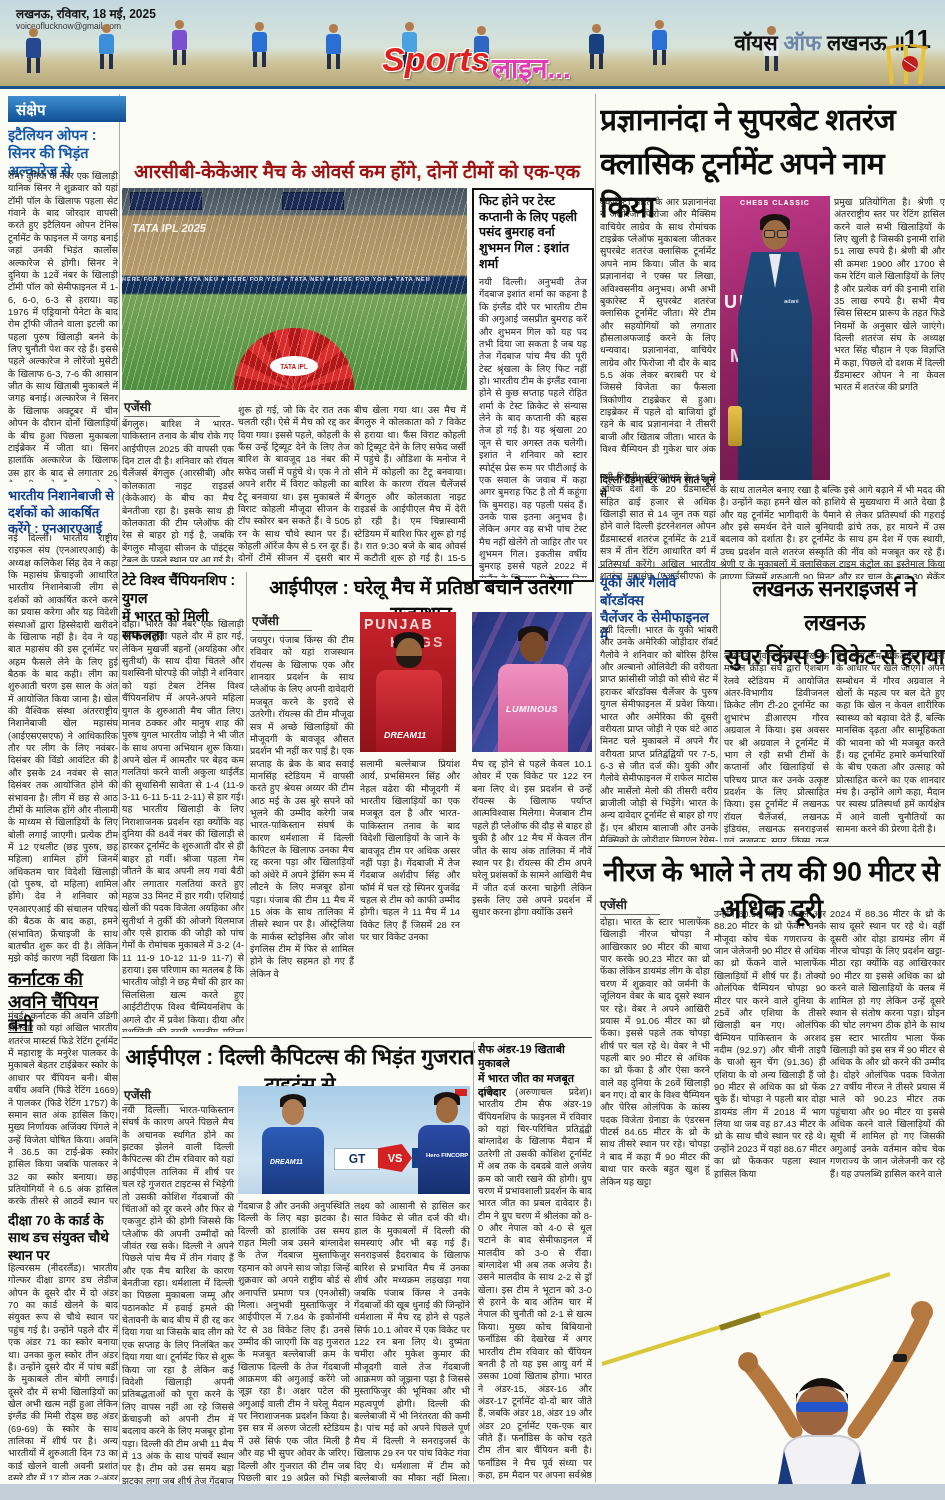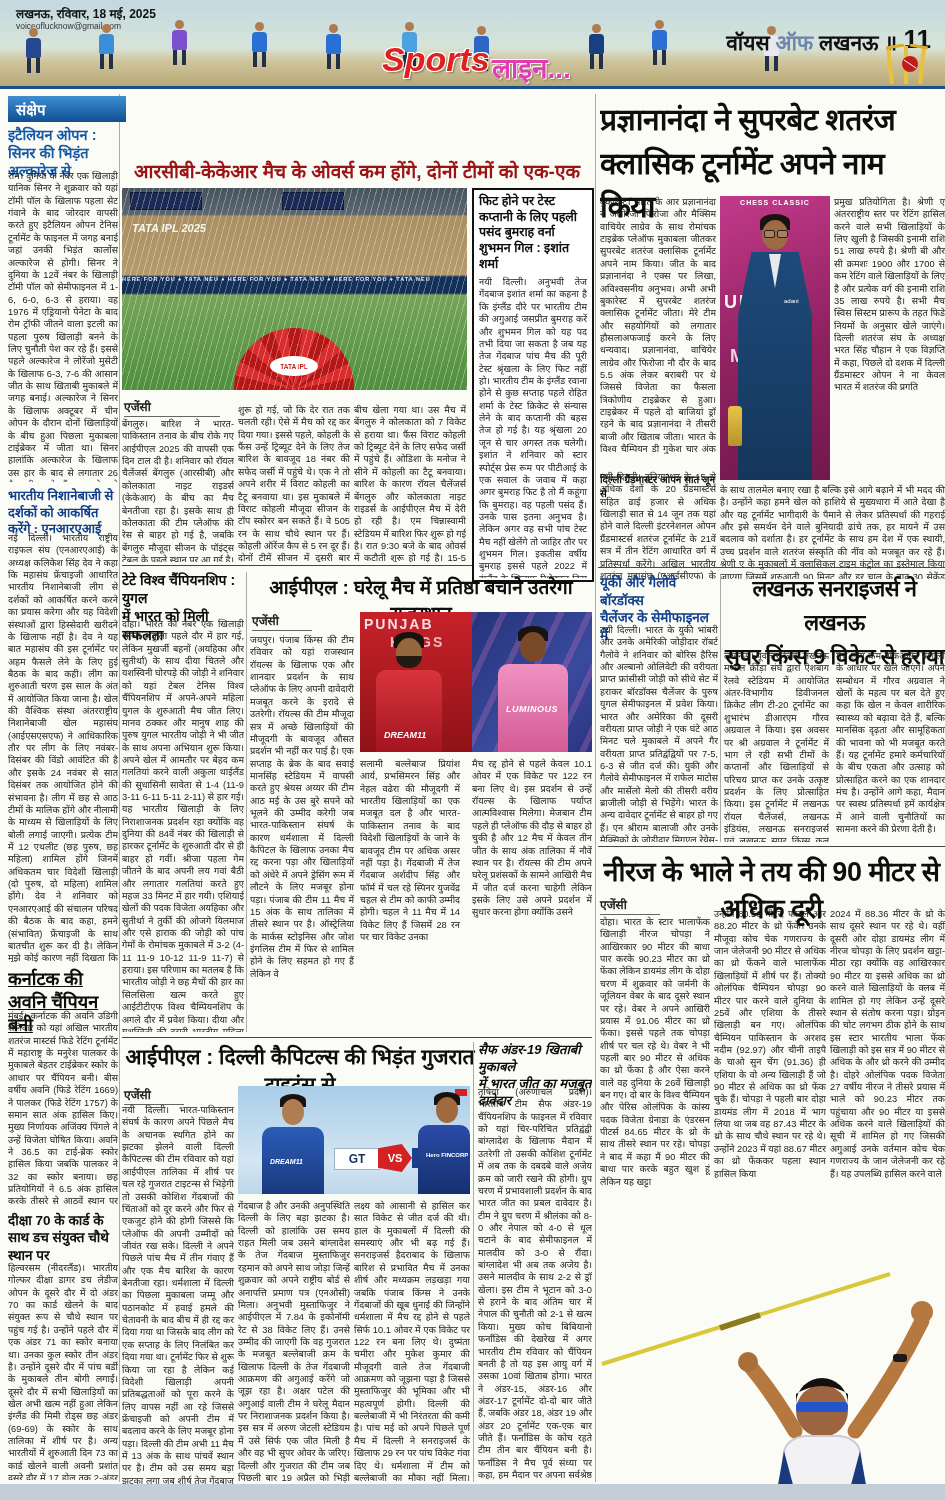--- a/index.html
+++ b/index.html
@@ -137,21 +137,21 @@
         <div class="pt" style="background:#e8e8f0;"></div>
         <div class="pl">
           <i></i>
           <i></i>
         </div>
       </div>
 
     <span class="sports-script" style="left:382px;top:40px;font-size:34px;">Sports</span>
     <span class="lajn-script" style="left:492px;top:48px;font-size:28px;">लाइन...</span>
 
-    <div class="masthead" style="right:48px;top:28px;font-size:21px;">
+    <div class="masthead" style="right:40px;top:28px;font-size:21px;">
       <span>वॉयस</span>
       <span class="of">ऑफ</span>
       <span>लखनऊ</span>
       <span>॥</span>
     </div>
     <div class="masthead" style="right:14px;top:24px;font-size:26px;">11</div>
 
     <svg class="abs" style="left:880px;top:44px;" width="58" height="42" viewBox="0 0 58 42">
       <rect x="8" y="4" width="4" height="36" fill="#e8c23a" transform="rotate(-6 10 22)"></rect>
       <rect x="24" y="2" width="4" height="38" fill="#e8c23a"></rect>
@@ -167,21 +167,21 @@
   <div class="vrule" style="left:119px;top:94px;height:1388px;"></div>
   <div class="vrule" style="left:595px;top:94px;height:1388px;"></div>
   <div class="rule" style="left:122px;top:565px;width:470px;height:1px;"></div>
   <div class="rule" style="left:122px;top:1037px;width:470px;height:1px;"></div>
   <div class="rule" style="left:598px;top:567px;width:347px;height:1px;"></div>
   <div class="rule" style="left:598px;top:846px;width:347px;height:1px;"></div>
 
   <div class="brief-head" style="left:8px;top:96px;width:110px;height:26px;font-size:15px;">संक्षेप</div>
   <div class="hl blue" style="left:8px;top:126px;width:110px;font-size:14.5px;line-height:1.25;">इटैलियन ओपन : सिनर की भिड़ंत अल्कारेज से</div>
   <div class="col b" style="left:8px;top:170px;width:110px;height:312px;">रोम। दुनिया के नंबर एक खिलाड़ी यानिक सिनर ने शुक्रवार को यहां टॉमी पॉल के खिलाफ पहला सेट गंवाने के बाद जोरदार वापसी करते हुए इटैलियन ओपन टेनिस टूर्नामेंट के फाइनल में जगह बनाई जहां उनकी भिड़ंत कार्लोस अल्कारेज से होगी। सिनर ने दुनिया के 12वें नंबर के खिलाड़ी टॉमी पॉल को सेमीफाइनल में 1-6, 6-0, 6-3 से हराया। वह 1976 में एड्रियानो पेनेटा के बाद रोम ट्रॉफी जीतने वाला इटली का पहला पुरुष खिलाड़ी बनने के लिए चुनौती पेश कर रहे हैं। इससे पहले अल्कारेज ने लोरेंजो मुसेटी के खिलाफ 6-3, 7-6 की आसान जीत के साथ खिताबी मुकाबले में जगह बनाई। अल्कारेज ने सिनर के खिलाफ अक्टूबर में चीन ओपन के दौरान दोनों खिलाड़ियों के बीच हुआ पिछला मुकाबला टाईब्रेकर में जीता था। सिनर हालांकि अल्कारेज के खिलाफ उस हार के बाद से लगातार 26 मैच जीत चुके हैं। अल्कारेज ने सिनर के खिलाफ अब तक 10 में से छह मुकाबले जीते हैं जबकि चार में उन्हें हार का सामना करना पड़ा है।</div>
-  <div class="hl navy" style="left:8px;top:488px;width:110px;font-size:13px;line-height:1.28;font-family:Liberation Serif, serif;">भारतीय निशानेबाजी से दर्शकों को आकर्षित करेंगे : एनआरएआई</div>
+  <div class="hl navy" style="left:8px;top:488px;width:110px;font-size:13px;line-height:1.28;">भारतीय निशानेबाजी से दर्शकों को आकर्षित करेंगे : एनआरएआई</div>
   <div class="col b" style="left:8px;top:532px;width:110px;height:430px;">नई दिल्ली। भारतीय राष्ट्रीय राइफल संघ (एनआरएआई) के अध्यक्ष कलिकेश सिंह देव ने कहा कि महासंघ फ्रेंचाइजी आधारित भारतीय निशानेबाजी लीग से दर्शकों को आकर्षित करने करने का प्रयास करेगा और यह विदेशी संस्थाओं द्वारा हिस्सेदारी खरीदने के खिलाफ नहीं है। देव ने यह बात महासंघ की इस टूर्नामेंट पर अहम फैसले लेने के लिए हुई बैठक के बाद कही। लीग का शुरुआती चरण इस साल के अंत में आयोजित किया जाना है। खेल की वैश्विक संस्था अंतरराष्ट्रीय निशानेबाजी खेल महासंघ (आईएसएसएफ) ने आधिकारिक तौर पर लीग के लिए नवंबर-दिसंबर की विंडो आवंटित की है और इसके 24 नवंबर से सात दिसंबर तक आयोजित होने की संभावना है। लीग में छह से आठ टीमों के मालिक होंगे और नीलामी के माध्यम से खिलाड़ियों के लिए बोली लगाई जाएगी। प्रत्येक टीम में 12 एथलीट (छह पुरुष, छह महिला) शामिल होंगे जिनमें अधिकतम चार विदेशी खिलाड़ी (दो पुरुष, दो महिला) शामिल होंगे। देव ने शनिवार को एनआरएआई की संचालन परिषद की बैठक के बाद कहा, हमने (संभावित) फ्रेंचाइजी के साथ बातचीत शुरू कर दी है। लेकिन मुझे कोई कारण नहीं दिखता कि कोई विदेशी फ्रेंचाइजी इसमें दिलचस्पी क्यों लेगी क्योंकि वे इसमें हिस्सेदारी नहीं ले सकते। यह निश्चित रूप से देश के कानून के अधीन ही है।</div>
   <div class="hl" style="left:8px;top:968px;width:110px;font-size:18px;line-height:1.28;text-decoration:underline;">कर्नाटक की अवनि चैंपियन बनी</div>
   <div class="col b" style="left:8px;top:1010px;width:110px;height:196px;">मुंबई। कर्नाटक की अवनि उडिगी शनिवार को यहां अखिल भारतीय शतरंज मास्टर्स फिडे रेटिंग टूर्नामेंट में महाराष्ट्र के मनुरेश पालकर के मुकाबले बेहतर टाईब्रेकर स्कोर के आधार पर चैंपियन बनी। बीस वर्षीय अवनि (फिडे रेटिंग 1669) ने पालकर (फिडे रेटिंग 1757) के समान सात अंक हासिल किए। मुख्य निर्णायक अजिंक्य पिंगले ने उन्हें विजेता घोषित किया। अवनि ने 36.5 का टाई-ब्रेक स्कोर हासिल किया जबकि पालकर ने 32 का स्कोर बनाया। छह प्रतियोगियों ने 6.5 अंक हासिल करके तीसरे से आठवें स्थान पर जगह बनाई।</div>
   <div class="hl" style="left:8px;top:1212px;width:110px;font-size:13.5px;line-height:1.28;">दीक्षा 70 के कार्ड के साथ डच संयुक्त चौथे स्थान पर</div>
   <div class="col b" style="left:8px;top:1262px;width:110px;height:218px;">हिल्वरसम (नीदरलैंड)। भारतीय गोल्फर दीक्षा डागर डच लेडीज ओपन के दूसरे दौर में दो अंडर 70 का कार्ड खेलने के बाद संयुक्त रूप से चौथे स्थान पर पहुंच गई है। उन्होंने पहले दौर में एक अंडर 71 का स्कोर बनाया था। उनका कुल स्कोर तीन अंडर है। उन्होंने दूसरे दौर में पांच बर्डी के मुकाबले तीन बोगी लगाईं। दूसरे दौर में सभी खिलाड़ियों का खेल अभी खत्म नहीं हुआ लेकिन इंग्लैंड की मिमी रोड्स छह अंडर (69-69) के स्कोर के साथ तालिका में शीर्ष पर है। अन्य भारतीयों में शुरुआती दिन 73 का कार्ड खेलने वाली अवनी प्रशांत दूसरे दौर में 17 होल तक 2-अंडर पर थी। वह कट में प्रवेश पाने की स्थिति में है।</div>
 
   <div class="hl center" style="left:122px;top:158px;width:470px;height:26px;font-size:19px;color:#9b1313;">आरसीबी-केकेआर मैच के ओवर्स कम होंगे, दोनों टीमों को एक-एक अंक</div>
 
   <div class="ph-stadium" style="left:122px;top:188px;width:345px;height:202px;">
     <div class="screen" style="left:8px;top:4px;width:70px;height:16px;"></div>
@@ -206,21 +206,21 @@
   <div class="hl" style="left:122px;top:571px;width:122px;font-size:14px;line-height:1.3;">
     <span>टेटे विश्व चैंपियनशिप : युगल</span><br>
     <span>में भारत को मिली सफलता</span>
   </div>
   <div class="col b" style="left:122px;top:618px;width:122px;height:414px;">दोहा। भारत की नंबर एक खिलाड़ी श्रीजा अकुला पहले दौर में हार गई, लेकिन मुखर्जी बहनों (अयहिका और सुतीर्था) के साथ दीया चितले और यशस्विनी घोरपड़े की जोड़ी ने शनिवार को यहां टेबल टेनिस विश्व चैंपियनशिप में अपने-अपने महिला युगल के शुरुआती मैच जीत लिए। मानव ठक्कर और मानुष शाह की पुरुष युगल भारतीय जोड़ी ने भी जीत के साथ अपना अभियान शुरू किया। अपने खेल में आमतौर पर बेहद कम गलतियां करने वाली अकुला थाईलैंड की सुधासिनी सावेता से 1-4 (11-9 3-11 6-11 5-11 2-11) से हार गई। यह भारतीय खिलाड़ी के लिए निराशाजनक प्रदर्शन रहा क्योंकि वह दुनिया की 84वें नंबर की खिलाड़ी से हारकर टूर्नामेंट के शुरुआती दौर से ही बाहर हो गवीं। श्रीजा पहला गेम जीतने के बाद अपनी लय गवां बैठी और लगातार गलतियां करते हुए महज 33 मिनट में हार गयी। एशियाई खेलों की पदक विजेता अयहिका और सुतीर्था ने तुर्की की ओजगे यिलमाज और एसे हाराक की जोड़ी को पांच गेमों के रोमांचक मुकाबले में 3-2 (4-11 11-9 10-12 11-9 11-7) से हराया। इस परिणाम का मतलब है कि भारतीय जोड़ी ने छह मैचों की हार का सिलसिला खत्म करते हुए आईटीटीएफ विश्व चैम्पियनशिप के अगले दौर में प्रवेश किया। दीया और यशस्विनी की दूसरी भारतीय महिला युगल जोड़ी भी उज्बेकिस्तान की मैंगिल्या और एर्केबेया की जोड़ी को 3-1 (9-11 11-2 11-9 11-8) से हराकर प्रतियोगिता के दूसरे दौर में पहुंच गई।</div>
   <div class="vrule" style="left:246px;top:572px;height:460px;"></div>
 
   <div class="hl center" style="left:250px;top:574px;width:342px;font-size:19px;">आईपीएल : घरेलू मैच में प्रतिष्ठा बचाने उतरेगा राजस्थान</div>
   <div class="agency" style="left:252px;top:612px;width:60px;">एजेंसी</div>
 
-  <div class="abs" style="left:360px;top:612px;width:96px;height:140px;overflow:hidden;background:linear-gradient(#c8222a,#8f1217);padding-left:48px;">
+  <div class="abs" style="left:360px;top:612px;width:96px;height:140px;overflow:hidden;background:linear-gradient(#c8222a,#8f1217);">
     <div class="ptxt" style="left:4px;top:4px;font-size:14px;letter-spacing:2px;opacity:.85;">PUNJAB</div>
     <div class="ptxt" style="left:30px;top:22px;font-size:14px;letter-spacing:2px;opacity:.7;">KINGS</div>
     <div class="hair" style="left:34px;top:20px;width:30px;height:16px;"></div>
     <div class="bust-head" style="left:36px;top:26px;width:26px;height:30px;"></div>
     <div class="abs" style="left:36px;top:44px;width:26px;height:12px;background:#241a14;border-radius:0 0 12px 12px;"></div>
     <div class="jersey" style="left:16px;top:58px;width:66px;height:82px;background:linear-gradient(#d8343c,#a31520);"></div>
     <div class="ptxt" style="left:24px;top:118px;font-size:9px;font-style:italic;">DREAM11</div>
   </div>
 
   <div class="abs" style="left:472px;top:612px;width:120px;height:140px;overflow:hidden;background:linear-gradient(135deg,#24337a,#3a4a9e 60%,#2a3580);">
@@ -315,20 +315,20 @@
 
     <div class="hair" style="left:196px;top:6px;width:26px;height:13px;"></div>
     <div class="bust-head" style="left:198px;top:11px;width:22px;height:26px;background:#a06a3e;"></div>
     <div class="jersey" style="left:180px;top:39px;width:52px;height:69px;background:linear-gradient(#2b4ba8,#15306e);"></div>
     <div class="ptxt" style="left:188px;top:66px;font-size:6px;">Hero FINCORP</div>
   </div>
   <div class="col b" style="left:238px;top:1200px;width:112px;height:290px;">गेंदबाज है और उनकी अनुपस्थिति दिल्ली के लिए बड़ा झटका है। दिल्ली को हालांकि उस समय राहत मिली जब उसने बांग्लादेश के तेज गेंदबाज मुस्ताफिजुर रहमान को अपने साथ जोड़ा जिन्हें शुक्रवार को अपने राष्ट्रीय बोर्ड से अनापत्ति प्रमाण पत्र (एनओसी) मिला। अनुभवी मुस्ताफिजुर ने आईपीएल में 7.84 के इकोनॉमी रेट से 38 विकेट लिए हैं। उनसे उम्मीद की जाएगी कि वह गुजरात के मजबूत बल्लेबाजी क्रम के खिलाफ दिल्ली के तेज गेंदबाजी आक्रमण की अगुआई करेंगे जो जूझ रहा है। अक्षर पटेल की अगुआई वाली टीम ने घरेलू मैदान पर निराशाजनक प्रदर्शन किया है। इस सत्र में अरुण जेटली स्टेडियम में उसे सिर्फ एक जीत मिली है और वह भी सुपर ओवर के जरिए। दिल्ली और गुजरात की टीम जब पिछली बार 19 अप्रैल को भिड़ी थी तो टाइटन्स ने जोस बटलर की 54 गेंद पर 97 रन की पारी से 200 से अधिक के</div>
   <div class="col b" style="left:354px;top:1200px;width:116px;height:290px;">लक्ष्य को आसानी से हासिल कर सात विकेट से जीत दर्ज की थी। हाल के मुकाबलों में दिल्ली की समस्याएं और भी बढ़ गई हैं। सनराइजर्स हैदराबाद के खिलाफ बारिश से प्रभावित मैच में उनका शीर्ष और मध्यक्रम लड़खड़ा गया जबकि पंजाब किंग्स ने उनके गेंदबाजों की खूब धुनाई की जिन्होंने धर्मशाला में मैच रद्द होने से पहले सिर्फ 10.1 ओवर में एक विकेट पर 122 रन बना लिए थे। दुष्मंता चमीरा और मुकेश कुमार की मौजूदगी वाले तेज गेंदबाजी आक्रमण को जूझना पड़ा है जिससे मुस्ताफिजुर की भूमिका और भी महत्वपूर्ण होगी। दिल्ली की बल्लेबाजी में भी निरंतरता की कमी है। पांच मई को अपने पिछले पूर्ण मैच में दिल्ली ने सनराइजर्स के खिलाफ 29 रन पर पांच विकेट गंवा दिए थे। धर्मशाला में टीम को बल्लेबाजी का मौका नहीं मिला। अनुभवी सलामी बल्लेबाज फाफ डुप्लेसी की वापसी से दिल्ली को मजबूती मिलेगी।</div>
   <div class="vrule" style="left:473px;top:1042px;height:440px;"></div>
 
-  <div class="hl" style="left:478px;top:1042px;width:114px;font-size:13px;line-height:1.3;font-style:italic;">
+  <div class="hl" style="left:478px;top:1042px;width:114px;font-size:11px;line-height:1.3;">
     <span>सैफ अंडर-19 खिताबी मुकाबले</span><br>
     <span>में भारत जीत का मजबूत दावेदार</span>
   </div>
   <div class="col b" style="left:478px;top:1086px;width:114px;height:396px;">तृषिया (अरुणाचल प्रदेश)। भारतीय टीम सैफ अंडर-19 चैंपियनशिप के फाइनल में रविवार को यहां चिर-परिचित प्रतिद्वंद्वी बांग्लादेश के खिलाफ मैदान में उतरेगी तो उसकी कोशिश टूर्नामेंट में अब तक के दबदबे वाले अजेय क्रम को जारी रखने की होगी। ग्रुप चरण में प्रभावशाली प्रदर्शन के बाद भारत जीत का प्रबल दावेदार है। टीम ने ग्रुप चरण में श्रीलंका को 8-0 और नेपाल को 4-0 से धूल चटाने के बाद सेमीफाइनल में मालदीव को 3-0 से रौंदा। बांग्लादेश भी अब तक अजेय है। उसने मालदीव के साथ 2-2 से ड्रॉ खेला। इस टीम ने भूटान को 3-0 से हराने के बाद अंतिम चार में नेपाल की चुनौती को 2-1 से खत्म किया। मुख्य कोच बिबियानो फर्नांडिस की देखरेख में अगर भारतीय टीम रविवार को चैंपियन बनती है तो यह इस आयु वर्ग में उसका 10वां खिताब होगा। भारत ने अंडर-15, अंडर-16 और अंडर-17 टूर्नामेंट दो-दो बार जीते हैं, जबकि अंडर 18, अंडर 19 और अंडर 20 टूर्नामेंट एक-एक बार जीते हैं। फर्नांडिस के कोच रहते टीम तीन बार चैंपियन बनी है। फर्नांडिस ने मैच पूर्व संध्या पर कहा, हम मैदान पर अपना सर्वश्रेष्ठ प्रदर्शन करेंगे। यह एक अच्छा मुकाबला होगा और हम दर्शकों का उसी तरह मनोरंजन करेंगे जिस तरह हमने पिछले तीन मैचों में किया है। बांग्लादेश के मुख्य कोच गोलाम रब्बानी चोटन ने कहा, हमारे लड़कों ने अब तक सभी मैचों में अच्छी फुटबॉल खेली है।</div>
 
   <div class="footer-bar"></div>
 </div>
 
 </body></html>

